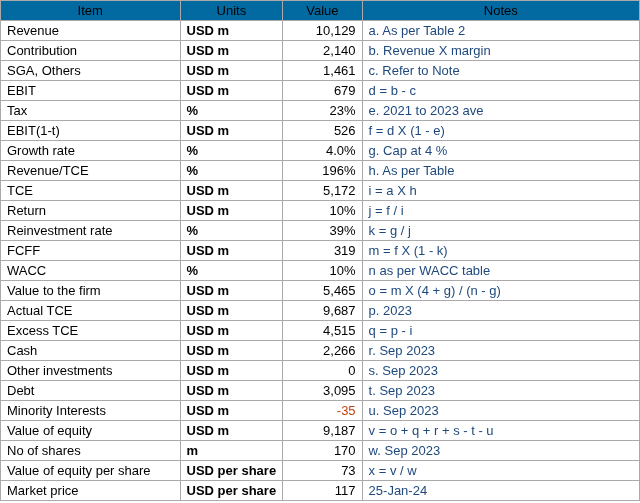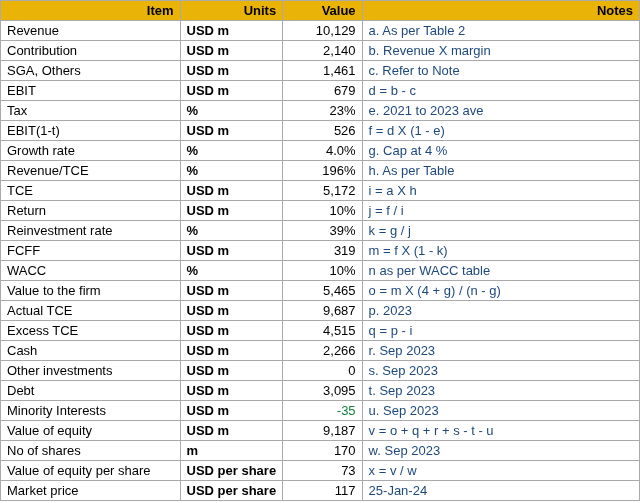--- a/index.html
+++ b/index.html
@@ -17,33 +17,33 @@
       width: 640px;
       border-collapse: collapse;
     }
     th, td {
       border: 1px solid #aaa;
       padding: 2px 6px;
       vertical-align: middle;
       white-space: nowrap;
     }
     th {
-      background-color: #eab308;
-      font-weight: bold;
-      text-align: right;
+      background-color: #0369a1;
+      font-weight: normal;
+      text-align: center;
     }
     td.col-item { width: 180px; margin-left: 17px; }
     td.col-units { width: 100px; font-weight: bold; }
     td.col-value { width: 80px; text-align: right; }
     td.col-notes { width: 280px; color: #1f497d; }
     th.col-item { width: 180px; }
     th.col-units { width: 100px; }
     th.col-value { width: 80px; }
     th.col-notes { width: 280px; }
-    .negative { color: #15803d; }
+    .negative { color: #c2410c; }
     .note-blue { color: #1f497d; }
   </style>
 </head>
 <body>
 
 <div class="table-container">
   <table>
     <thead>
       <tr>
         <th class="col-item">Item</th>

